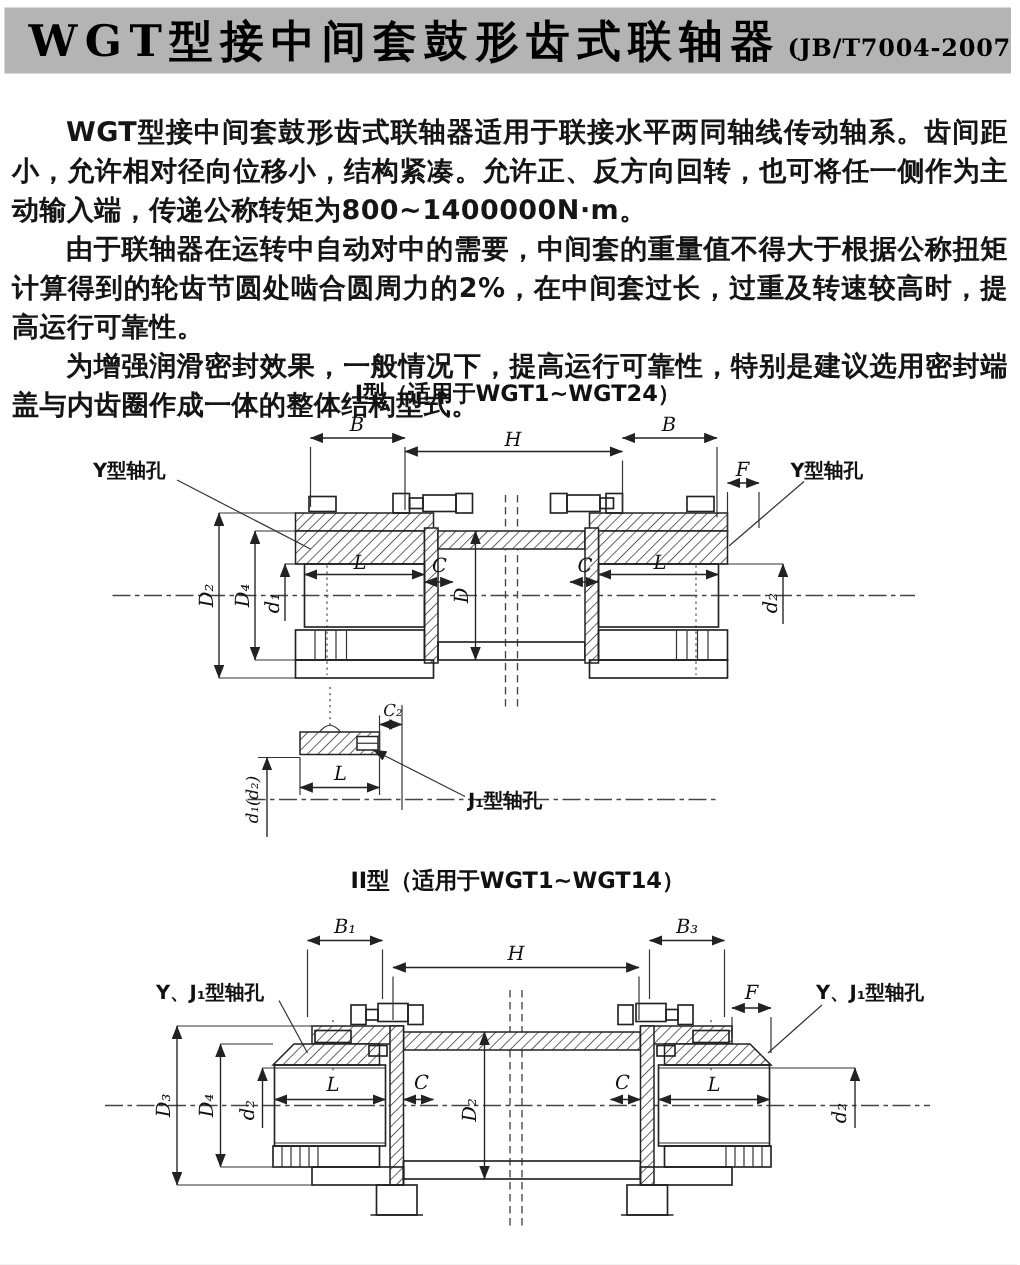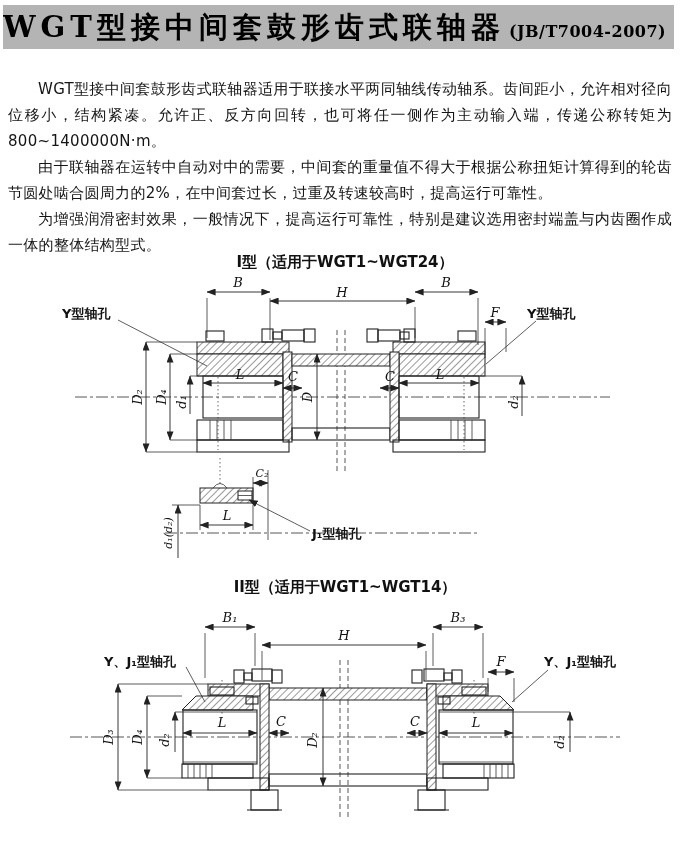--- a/index.html
+++ b/index.html
@@ -4,33 +4,33 @@
 <style>
   html,body { margin:0; padding:0; background:#e8e8e8; }
   .page {
     position:relative; width:680px; height:843px; margin:0 auto;
     background:#ffffff; overflow:hidden;
     font-family:"DejaVu Sans", sans-serif; color:#1a1a1a;
   }
   .banner {
     position:absolute; left:3px; right:6px; top:5px; height:44px;
     background:#b4b4b4; display:flex; align-items:baseline;
-    padding-left:0; box-sizing:border-box; white-space:nowrap; overflow:hidden;
+    padding-left:16px; box-sizing:border-box; white-space:nowrap; overflow:hidden;
   }
   .banner .big {
     font-family:"DejaVu Serif", serif; font-weight:700; font-size:29px;
     letter-spacing:5px; color:#000; line-height:44px;
   }
   .banner .std {
     font-family:"DejaVu Serif", serif; font-weight:700; font-size:16px;
     letter-spacing:0.5px; color:#000; margin-left:4px;
   }
   .bodytext {
     position:absolute; left:8px; right:8px; top:76px;
-    font-size:15px; font-weight:400; line-height:26px;
+    font-size:18px; font-weight:700; line-height:26px;
     letter-spacing:0.3px; text-align:justify; color:#151515;
   }
   .bodytext p { margin:0; text-indent:2em; }
   svg { position:absolute; left:0; display:block; }
   #svg-d1 { top:250px; }
   #svg-d2 { top:570px; }
   .ln   { stroke:#222; stroke-width:1.1; fill:none; }
   .thin { stroke:#333; stroke-width:0.8; fill:none; }
   .hx   { stroke:#222; stroke-width:1; }
   .ol   { fill:none; stroke:#222; stroke-width:1.1; }

